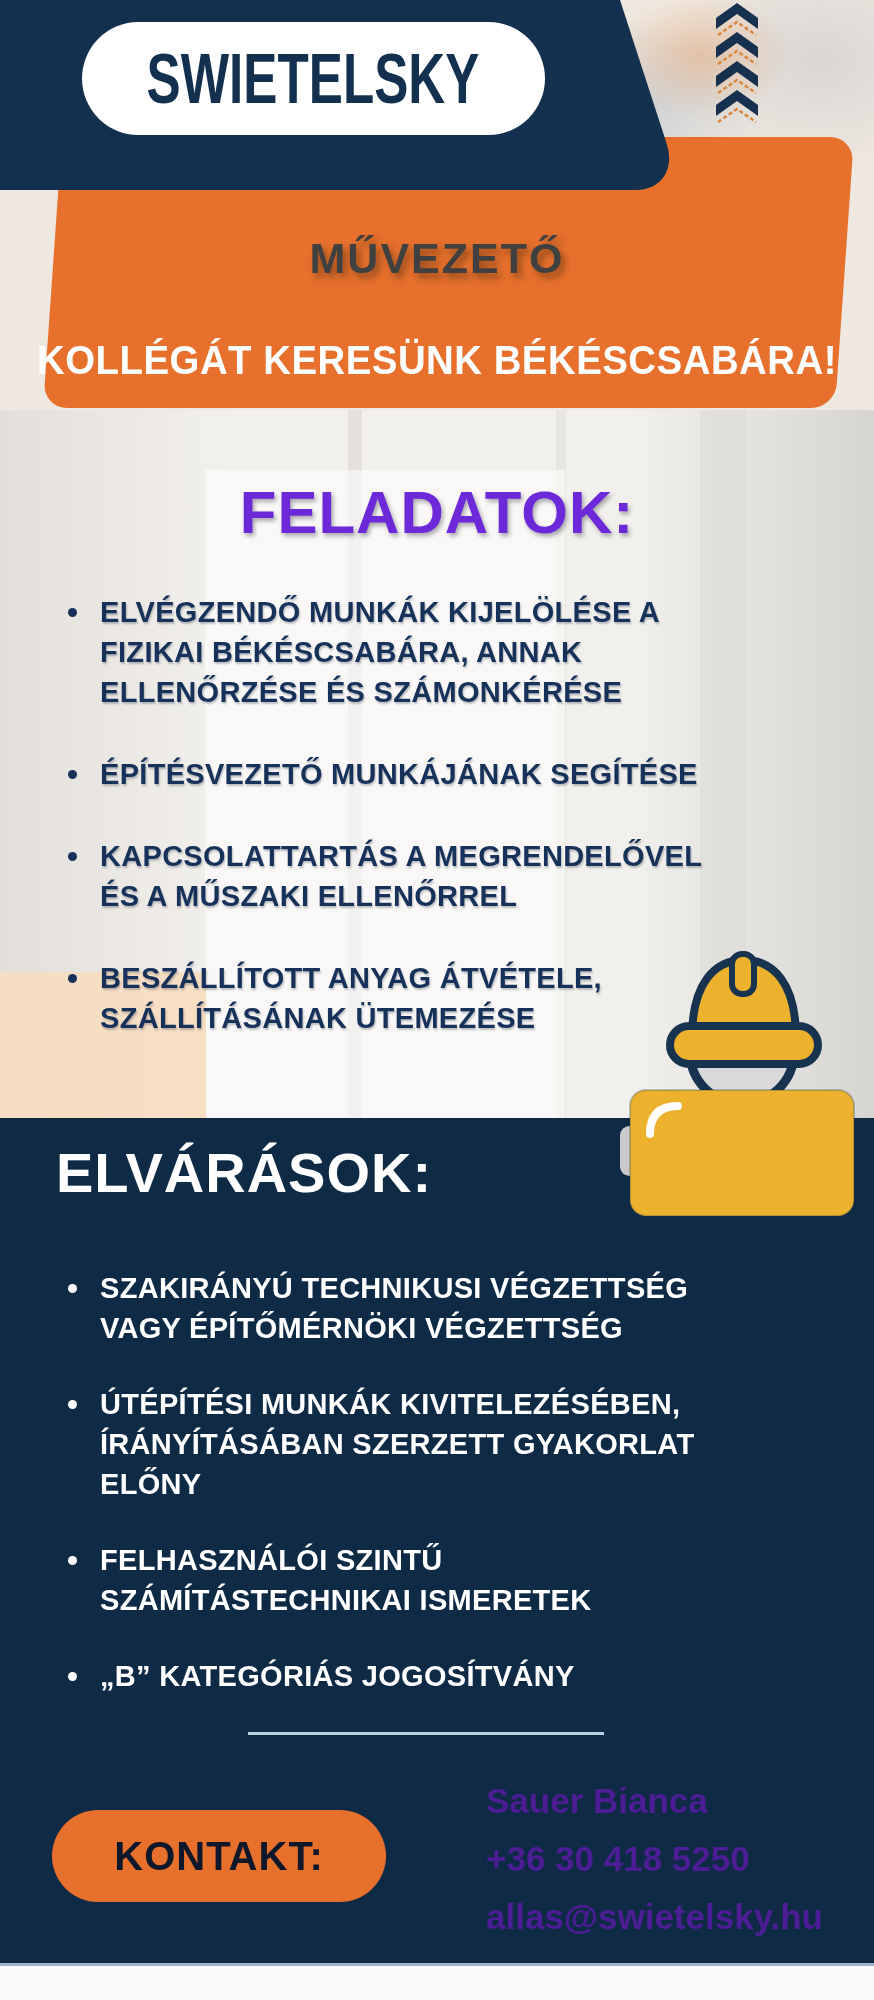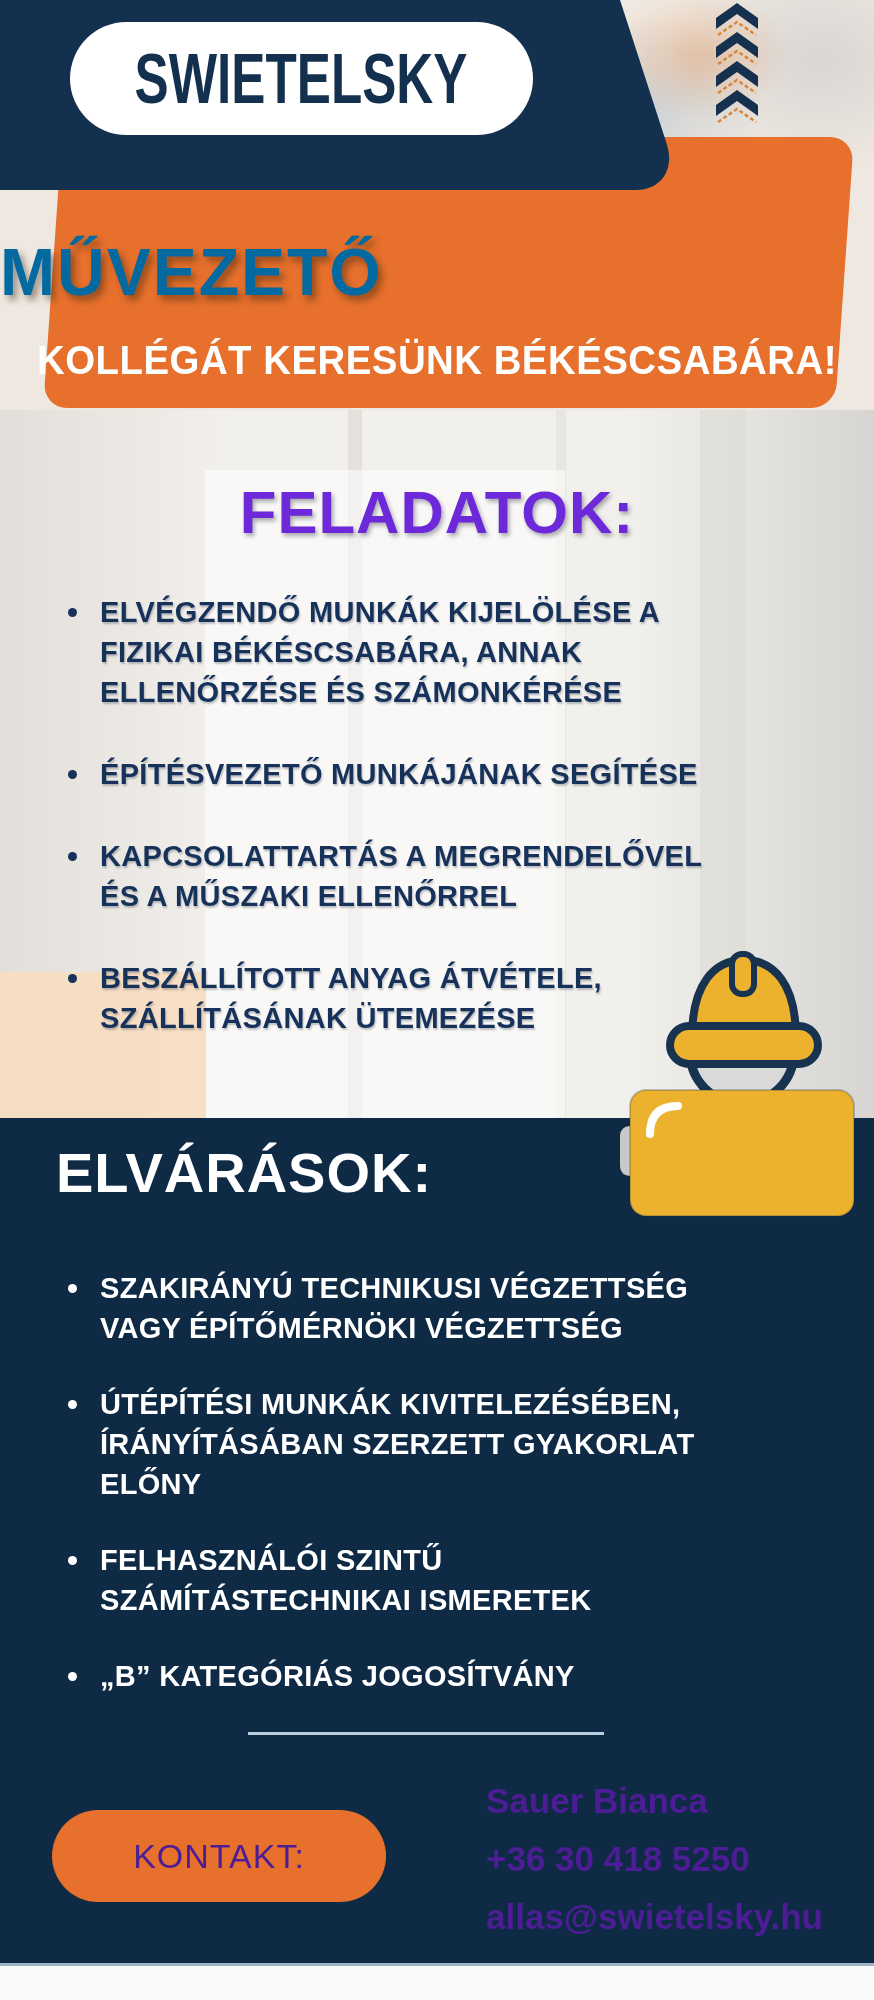--- a/index.html
+++ b/index.html
@@ -30,39 +30,39 @@
   .soft-block{position:absolute;left:205px;top:470px;width:360px;height:648px;background:rgba(255,255,255,.55);}
   .peach-block{position:absolute;left:0;top:972px;width:206px;height:146px;background:#f7ddc0;opacity:.9;}
 
   
   .header-shape{
     position:absolute;left:-80px;top:0;width:700px;height:190px;
     background:#13304e;border-radius:0 0 46px 0;
     transform:skewX(18deg);transform-origin:0 0;z-index:3;
   }
   .logo-pill{
-    position:absolute;left:70px;top:22px;width:463px;height:113px;border-radius:60px;
+    position:absolute;left:82px;top:22px;width:463px;height:113px;border-radius:60px;
     background:#ffffff;z-index:4;display:flex;align-items:center;justify-content:center;
   }
   .logo-text{
     color:#13304e;font-weight:700;font-size:64px;letter-spacing:0px;white-space:nowrap;
     display:inline-block;transform:scale(0.80,1.10);transform-origin:center;
   }
   
   .chevrons{position:absolute;left:714px;top:2px;z-index:3;}
 
   
   .banner-shape{
     position:absolute;left:62px;top:137px;width:792px;height:271px;
     background:#e7702c;border-radius:24px;
     transform:skewX(-4deg);transform-origin:0 0;z-index:2;
   }
   .banner-title{
-    position:absolute;left:0;right:0;top:234px;z-index:4;
-    color:#0369a1;font-weight:700;font-size:66px;letter-spacing:2px;white-space:nowrap;
+    position:absolute;left:0;right:0;top:234px;z-index:4;text-align:center;
+    color:#404040;font-weight:700;font-size:43px;letter-spacing:2px;white-space:nowrap;
     text-shadow:4px 5px 7px rgba(45,32,12,.45);
   }
   .banner-subtitle{
     position:absolute;left:0;right:0;top:338px;z-index:4;text-align:center;
     color:#ffffff;font-weight:700;font-size:40px;letter-spacing:.5px;white-space:nowrap;
     transform:scaleX(.96);transform-origin:center;
   }
   
   .tasks-heading{
     position:absolute;left:0;right:0;top:478px;text-align:center;z-index:5;
@@ -85,21 +85,21 @@
   .req-list li{margin-bottom:36px;}
 
   
   .footer-navy{position:absolute;left:0;top:1118px;width:874px;height:845px;background:#0e2a45;z-index:1;}
   .bottom-strip{position:absolute;left:0;top:1963px;width:874px;height:37px;background:#fafafa;border-top:3px solid #9db3c5;box-sizing:border-box;z-index:1;}
   .divider{position:absolute;left:248px;top:1732px;width:356px;height:3px;background:#b9cfdd;z-index:5;}
   .kontakt-pill{
     position:absolute;left:52px;top:1810px;width:334px;height:92px;border-radius:46px;
     background:#e7702c;z-index:5;display:flex;align-items:center;justify-content:center;border:none;cursor:pointer;
   }
-  .kontakt-label{color:#4c1d95;font-weight:400;font-size:34px;letter-spacing:1px;white-space:nowrap;}
+  .kontakt-label{color:#0f172a;font-weight:700;font-size:40px;letter-spacing:1px;white-space:nowrap;}
   .contact-block{position:absolute;left:486px;top:1772px;z-index:5;color:#4c1d95;font-weight:700;}
   .contact-line{font-size:35px;line-height:58px;white-space:nowrap;}
 
   
   .worker-icon{position:absolute;left:600px;top:938px;z-index:6;}
 </style>
 </head>
 <body>
 
 <div class="poster">

